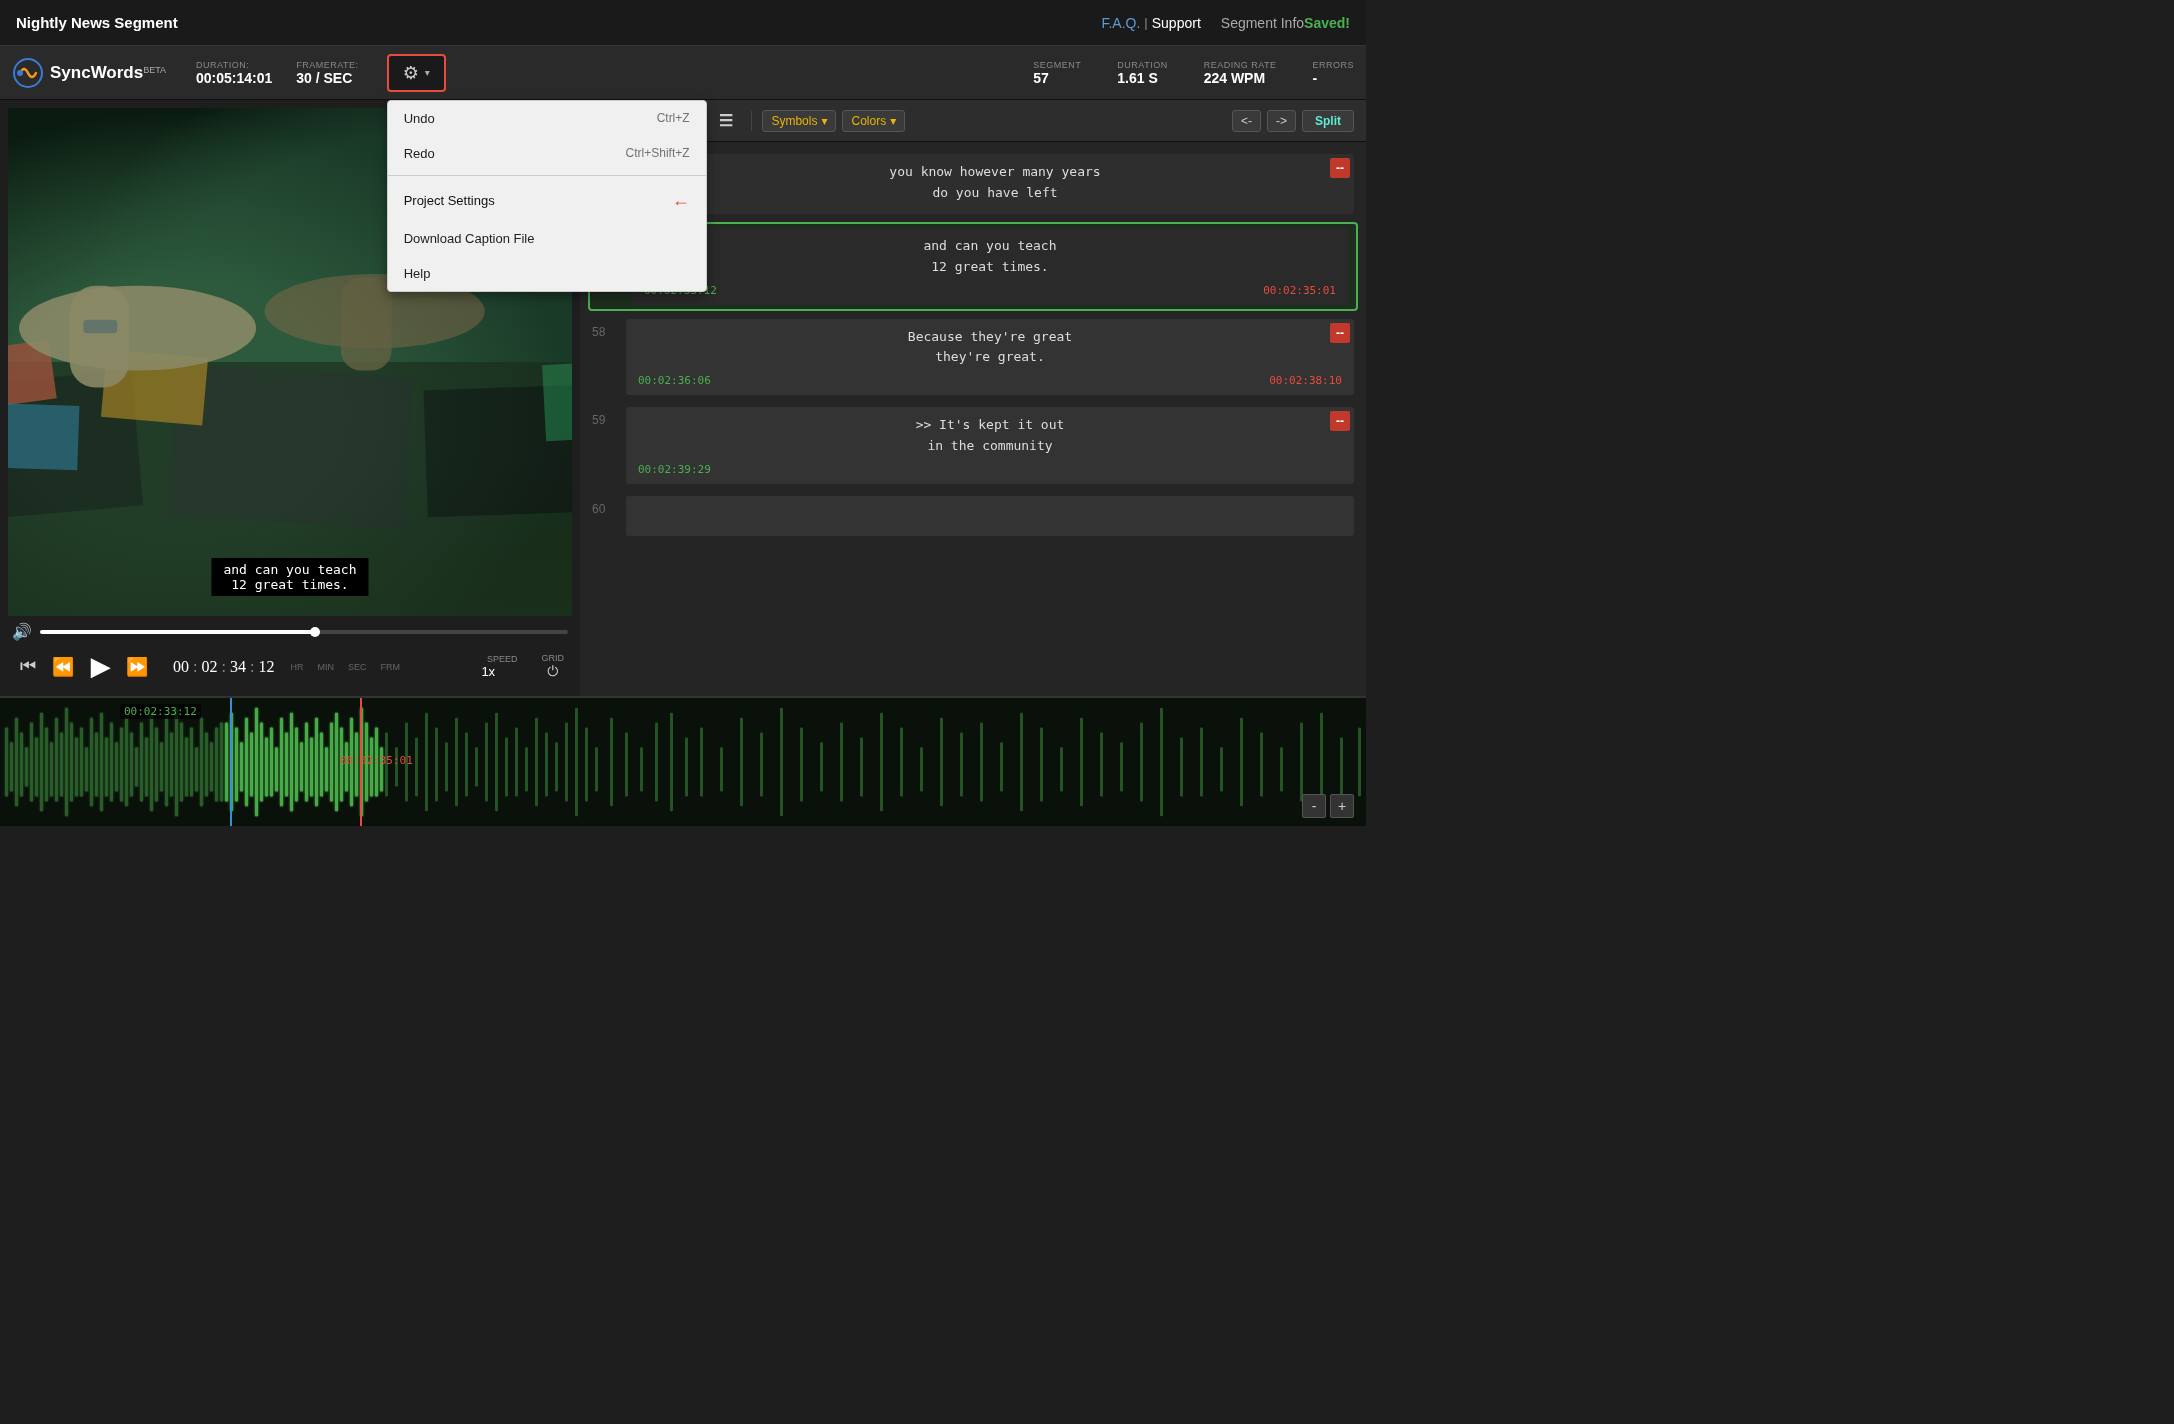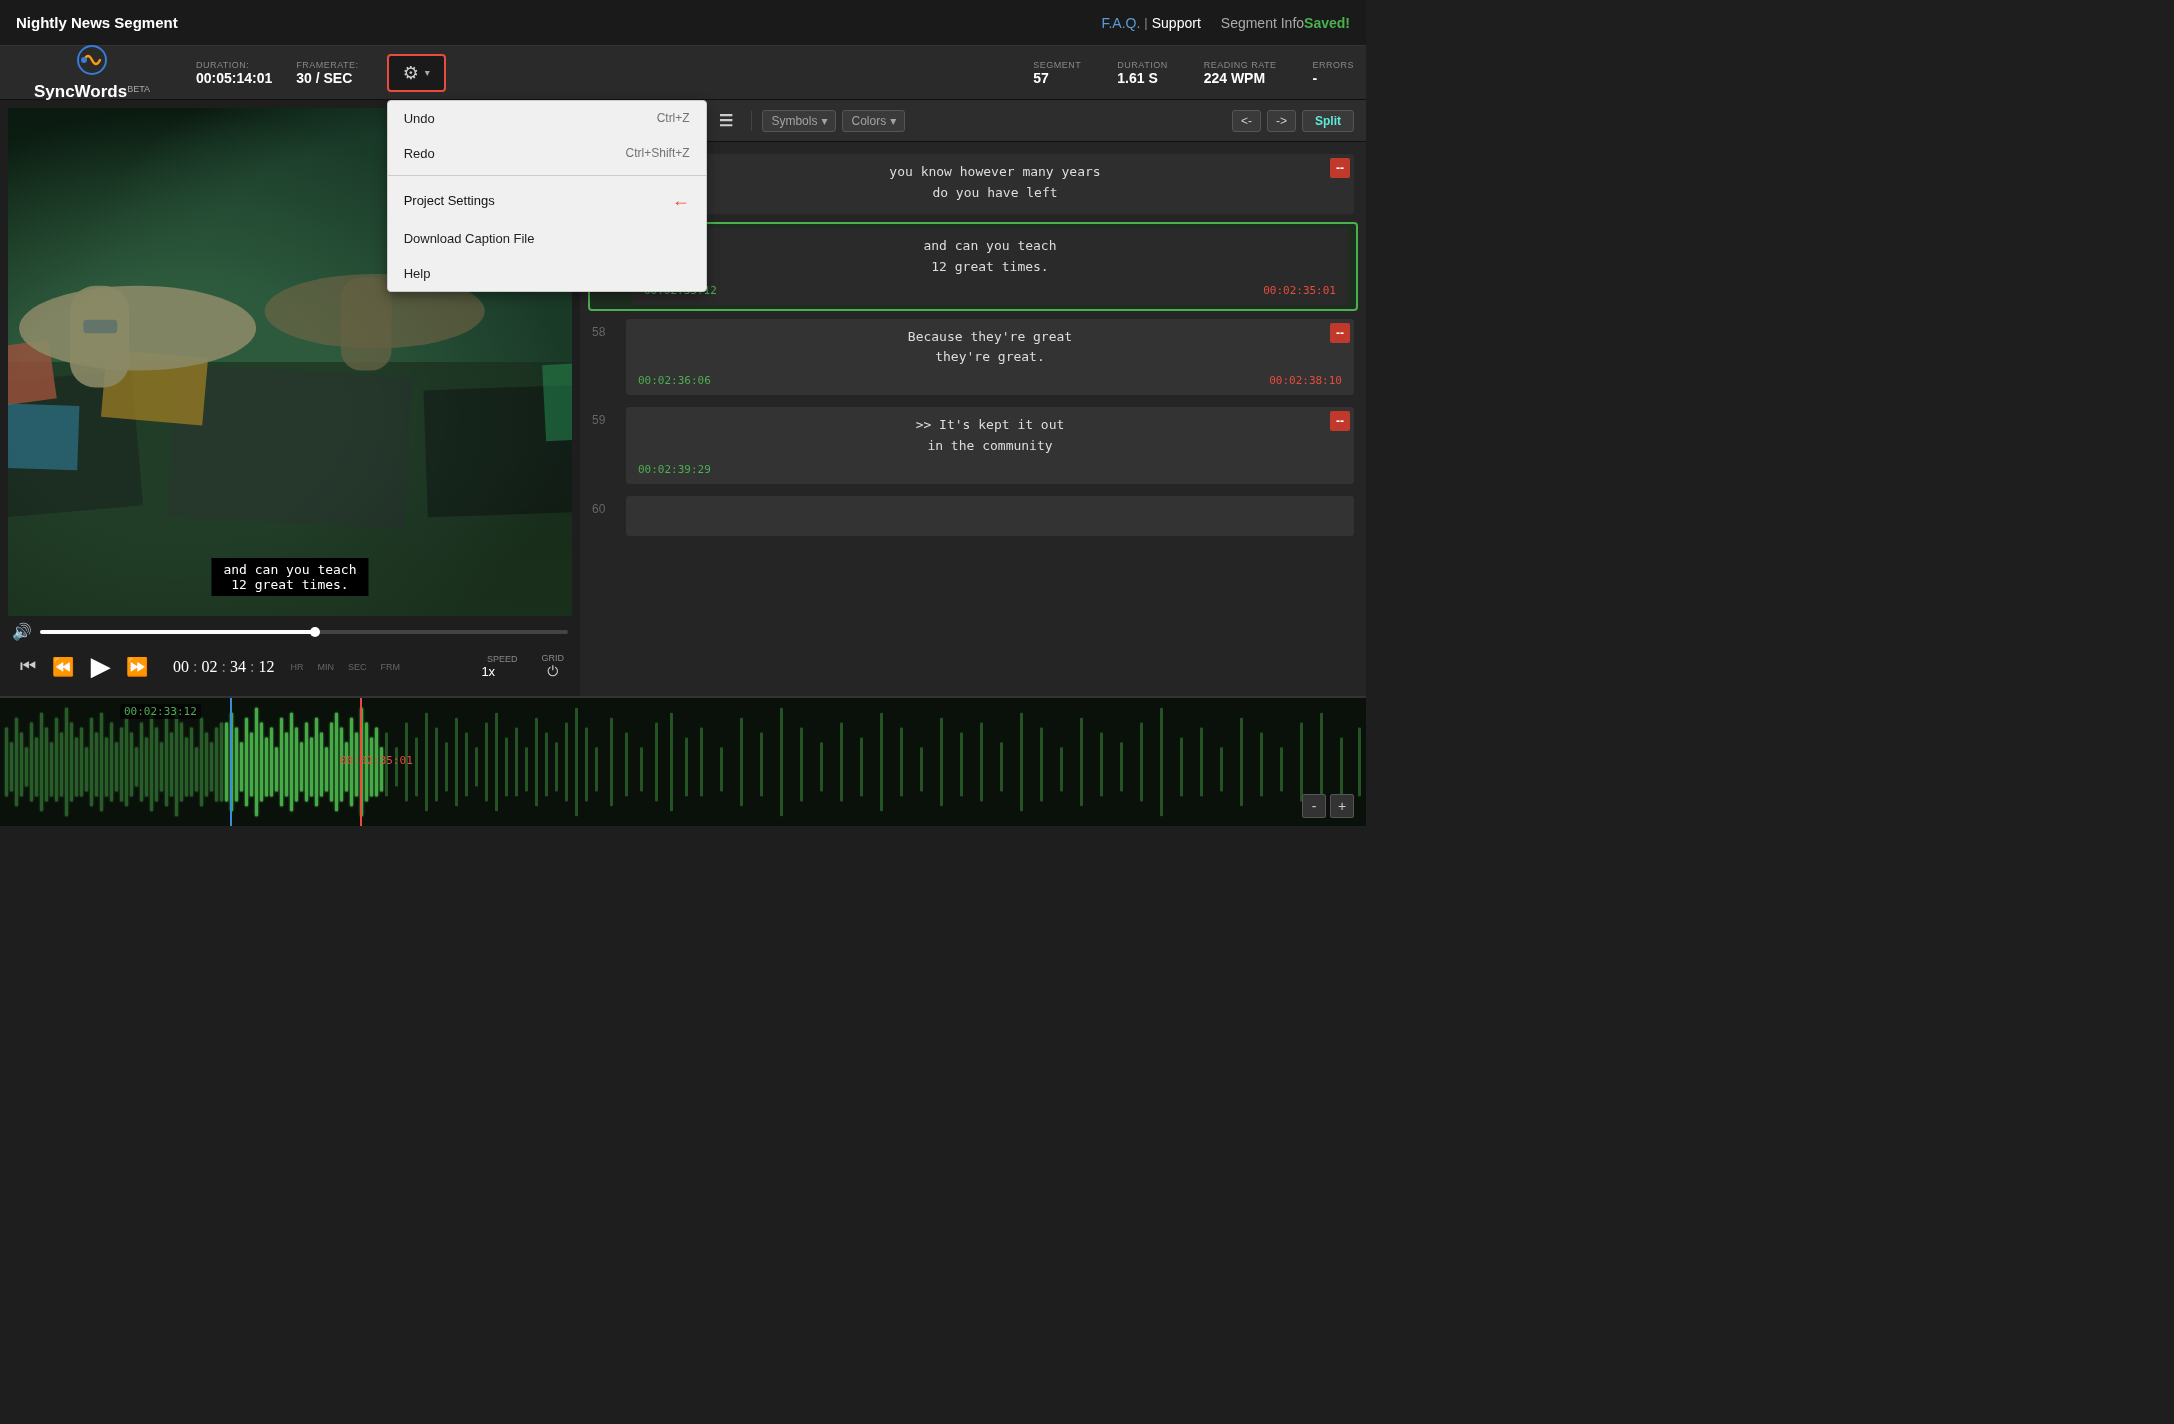--- a/index.html
+++ b/index.html
@@ -54,21 +54,20 @@
       padding: 0 12px;
       height: 54px;
       border-bottom: 1px solid #111;
       gap: 16px;
     }
     .logo-area {
       display: flex;
       align-items: center;
       gap: 6px;
       min-width: 160px;
-      flex-direction: column;
     }
     .logo-icon {
       width: 32px;
       height: 32px;
     }
     .header-stat {
       display: flex;
       flex-direction: column;
       align-items: flex-start;
       margin-left: 8px;
@@ -305,21 +304,21 @@
       border-radius: 3px;
       font-size: 13px;
       font-weight: 600;
     }
     .toolbar-btn.active { background: #3a6bb5; color: #fff; }
     .toolbar-separator { width: 1px; height: 20px; background: #444; margin: 0 4px; }
     .toolbar-dropdown {
       background: #3a3a3a;
       border: 1px solid #555;
       border-radius: 3px;
-      color: #a3a3a3;
+      color: #eab308;
       padding: 3px 8px;
       cursor: pointer;
       display: flex;
       align-items: flex-end;
       gap: 4px;
       font-size: 12px;
     }
     .nav-btn {
       background: #3a3a3a;
       border: 1px solid #555;

